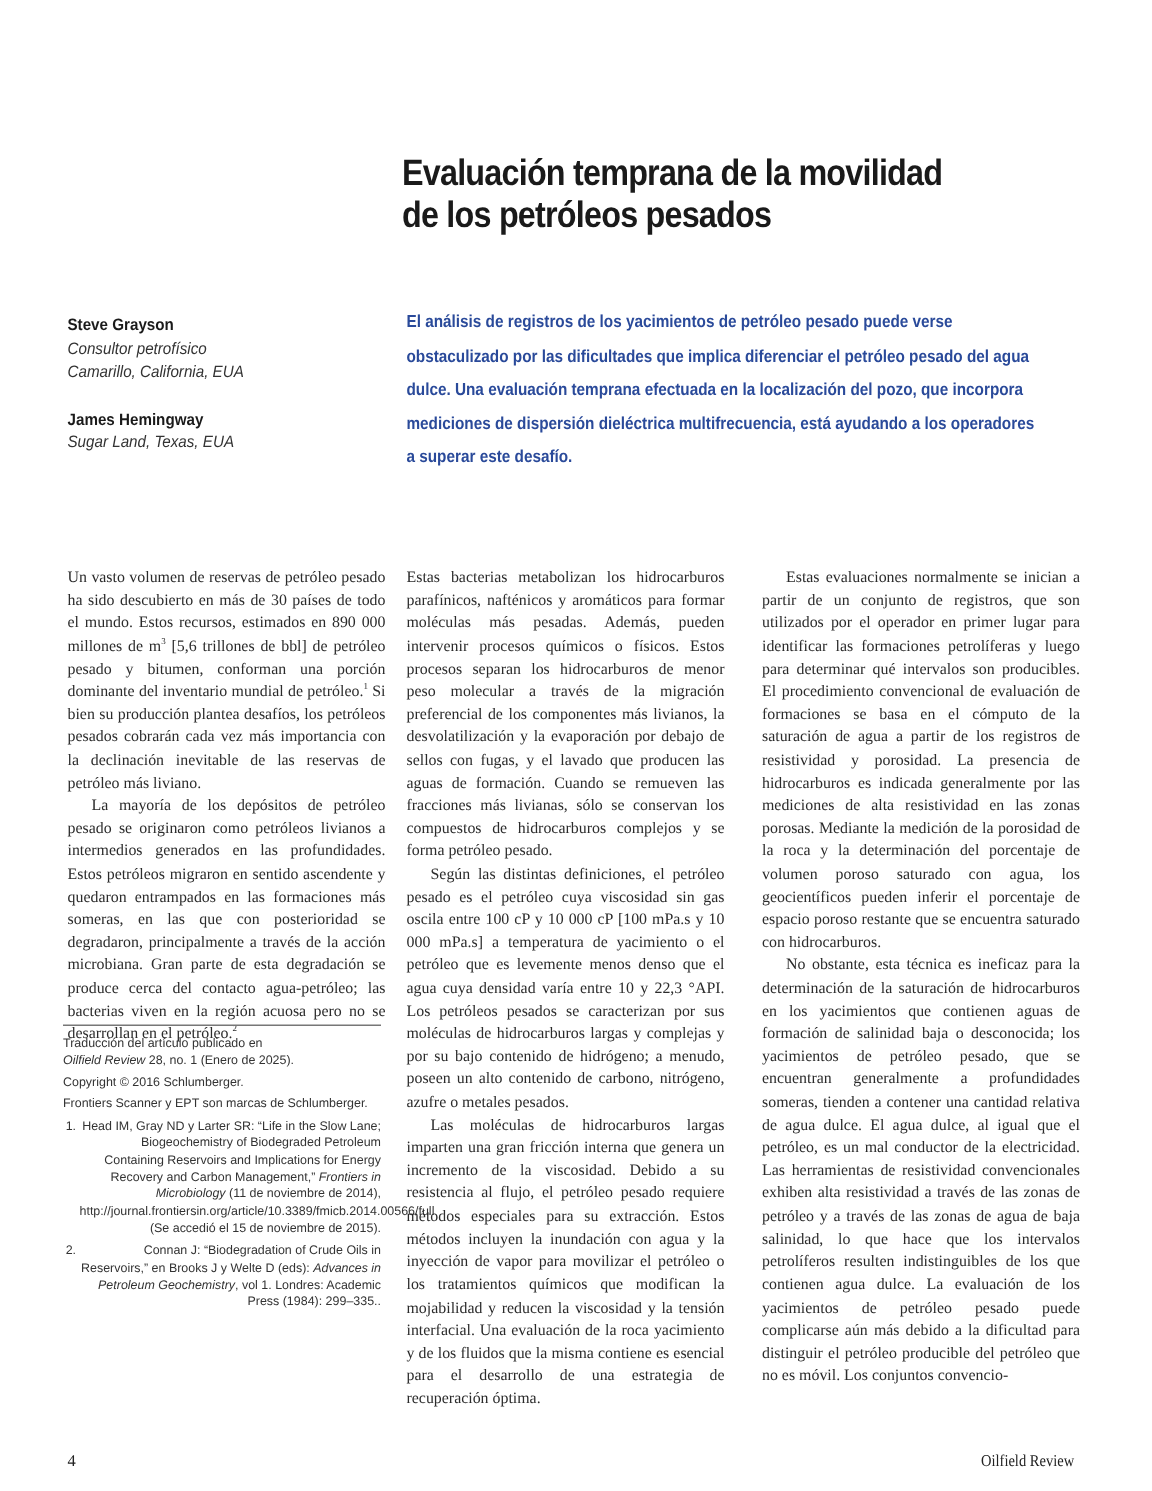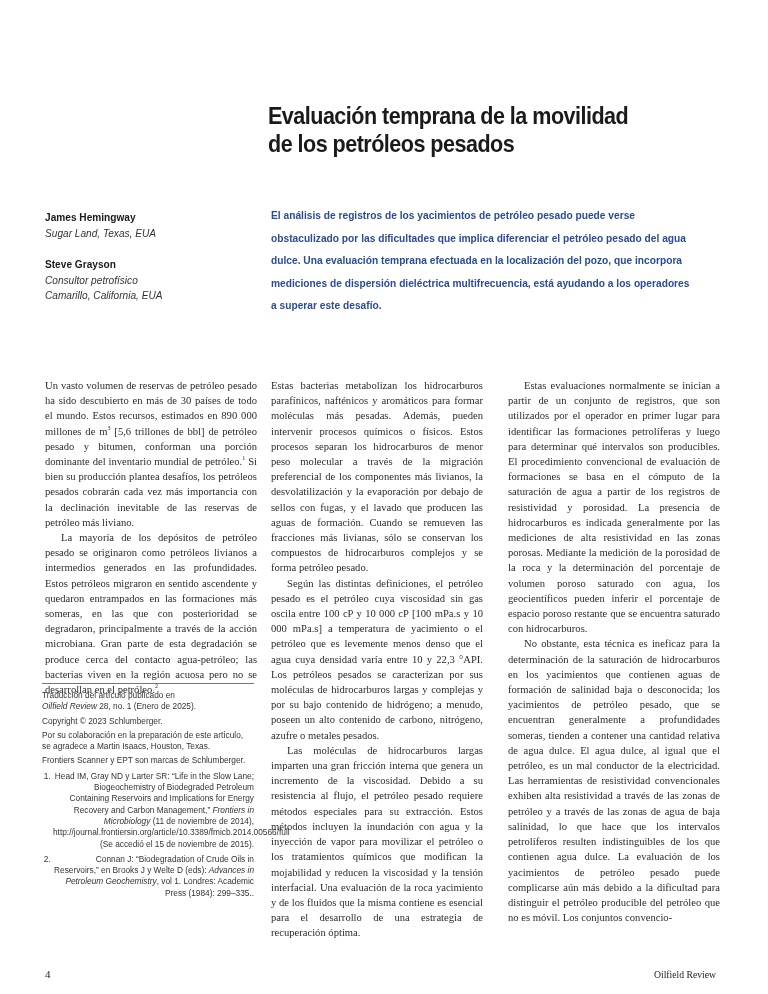--- a/index.html
+++ b/index.html
@@ -59,44 +59,43 @@
 </head>
 <body>
 
 <h1 class="title">
   <span>Evaluación temprana de la movilidad</span><br>
   <span>de los petróleos pesados</span>
 </h1>
 
 <div class="authors">
   <div class="author">
-    <span class="author-name">James Hemingway</span>
-    <span class="author-line">Sugar Land, Texas, EUA</span>
-  </div>
-  <div class="author">
     <span class="author-name">Steve Grayson</span>
     <span class="author-line">Consultor petrofísico</span>
     <span class="author-line">Camarillo, California, EUA</span>
+  </div>
+  <div class="author">
+    <span class="author-name">James Hemingway</span>
+    <span class="author-line">Sugar Land, Texas, EUA</span>
   </div>
 </div>
 
 <div class="abstract">El análisis de registros de los yacimientos de petróleo pesado puede verse obstaculizado por las dificultades que implica diferenciar el petróleo pesado del agua dulce. Una evaluación temprana efectuada en la localización del pozo, que incorpora mediciones de dispersión dieléctrica multifrecuencia, está ayudando a los operadores a superar este desafío.</div>
 
 <div class="col col1">
   <p class="first"><span>Un vasto volumen de reservas de petróleo pesado ha sido descubierto en más de 30 países de todo el mundo. Estos recursos, estimados en 890 000 millones de m</span><sup>3</sup><span> [5,6 trillones de bbl] de petróleo pesado y bitumen, conforman una porción dominante del inventario mundial de petróleo.</span><sup>1</sup><span> Si bien su producción plantea desafíos, los petróleos pesados cobrarán cada vez más importancia con la declinación inevitable de las reservas de petróleo más liviano.</span></p>
   <p><span>La mayoría de los depósitos de petróleo pesado se originaron como petróleos livianos a intermedios generados en las profundidades. Estos petróleos migraron en sentido ascendente y quedaron entrampados en las formaciones más someras, en las que con posterioridad se degradaron, principalmente a través de la acción microbiana. Gran parte de esta degradación se produce cerca del contacto agua-petróleo; las bacterias viven en la región acuosa pero no se desarrollan en el petróleo.</span><sup>2</sup></p>
 </div>
 
 <div class="footnotes">
   <div class="fn-block">
     <span>Traducción del artículo publicado en</span><br>
     <i>Oilfield Review</i><span> 28, no. 1 (Enero de 2025).</span>
   </div>
-  <div class="fn-block">Copyright © 2023 Schlumberger.</div>
-  <div class="fn-block">Por su colaboración en la preparación de este artículo, se agradece a Martin Isaacs, Houston, Texas.</div>
+  <div class="fn-block">Copyright © 2016 Schlumberger.</div>
   <div class="fn-block">Frontiers Scanner y EPT son marcas de Schlumberger.</div>
   <ol>
     <li><span>Head IM, Gray ND y Larter SR: “Life in the Slow Lane; Biogeochemistry of Biodegraded Petroleum Containing Reservoirs and Implications for Energy Recovery and Carbon Management,” </span><i>Frontiers in Microbiology</i><span> (11 de noviembre de 2014), http://journal.frontiersin.org/article/10.3389/fmicb.2014.00566/full (Se accedió el 15 de noviembre de 2015).</span></li>
     <li><span>Connan J: “Biodegradation of Crude Oils in Reservoirs,” en Brooks J y Welte D (eds): </span><i>Advances in Petroleum Geochemistry</i><span>, vol 1. Londres: Academic Press (1984): 299–335..</span></li>
   </ol>
 </div>
 
 <div class="col col2">
   <p class="first">Estas bacterias metabolizan los hidrocarburos parafínicos, nafténicos y aromáticos para formar moléculas más pesadas. Además, pueden intervenir procesos químicos o físicos. Estos procesos separan los hidrocarburos de menor peso molecular a través de la migración preferencial de los componentes más livianos, la desvolatilización y la evaporación por debajo de sellos con fugas, y el lavado que producen las aguas de formación. Cuando se remueven las fracciones más livianas, sólo se conservan los compuestos de hidrocarburos complejos y se forma petróleo pesado.</p>
   <p>Según las distintas definiciones, el petróleo pesado es el petróleo cuya viscosidad sin gas oscila entre 100 cP y 10 000 cP [100 mPa.s y 10 000 mPa.s] a temperatura de yacimiento o el petróleo que es levemente menos denso que el agua cuya densidad varía entre 10 y 22,3 °API. Los petróleos pesados se caracterizan por sus moléculas de hidrocarburos largas y complejas y por su bajo contenido de hidrógeno; a menudo, poseen un alto contenido de carbono, nitrógeno, azufre o metales pesados.</p>

